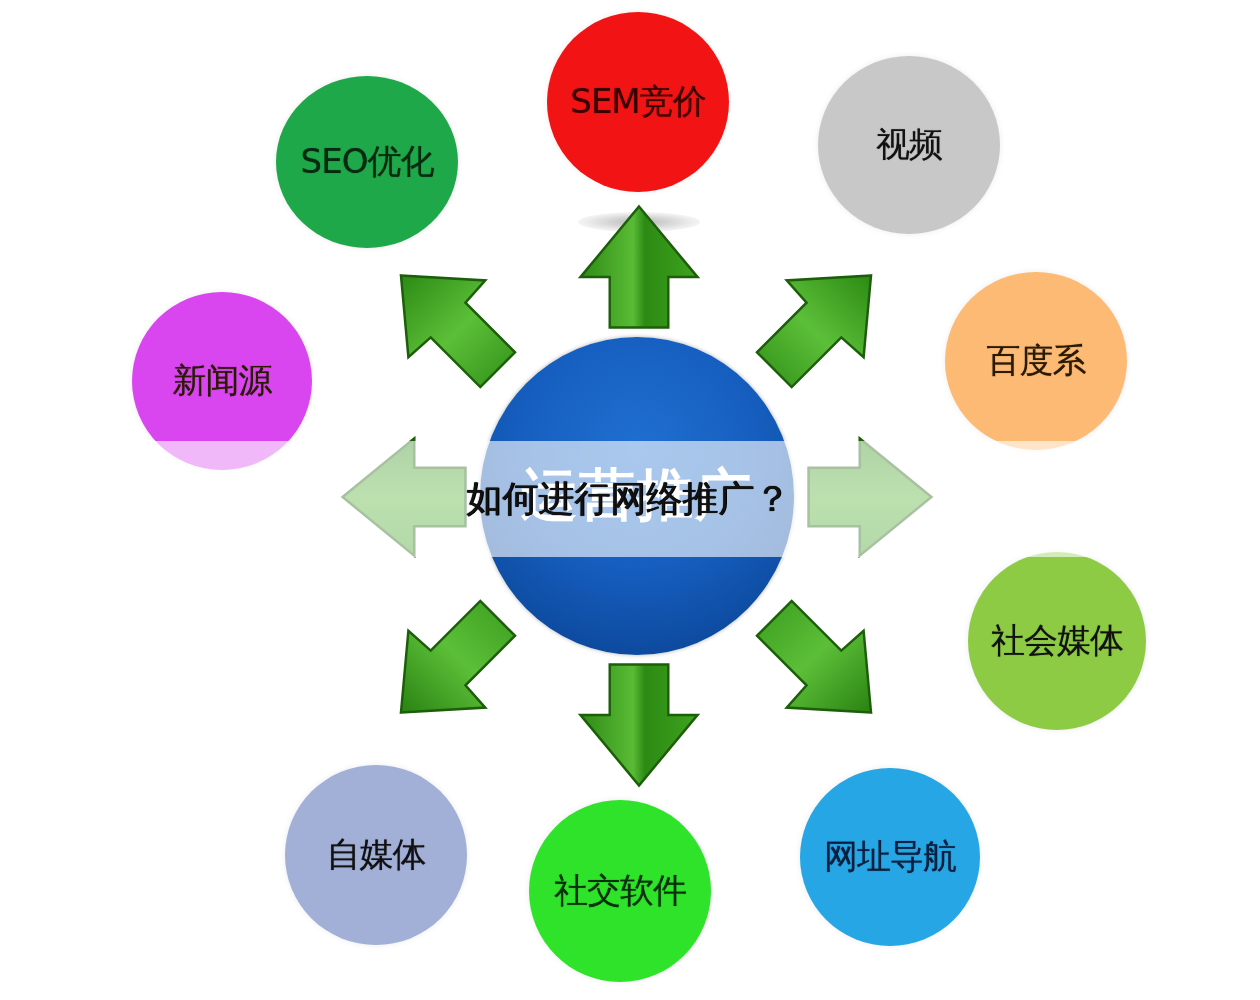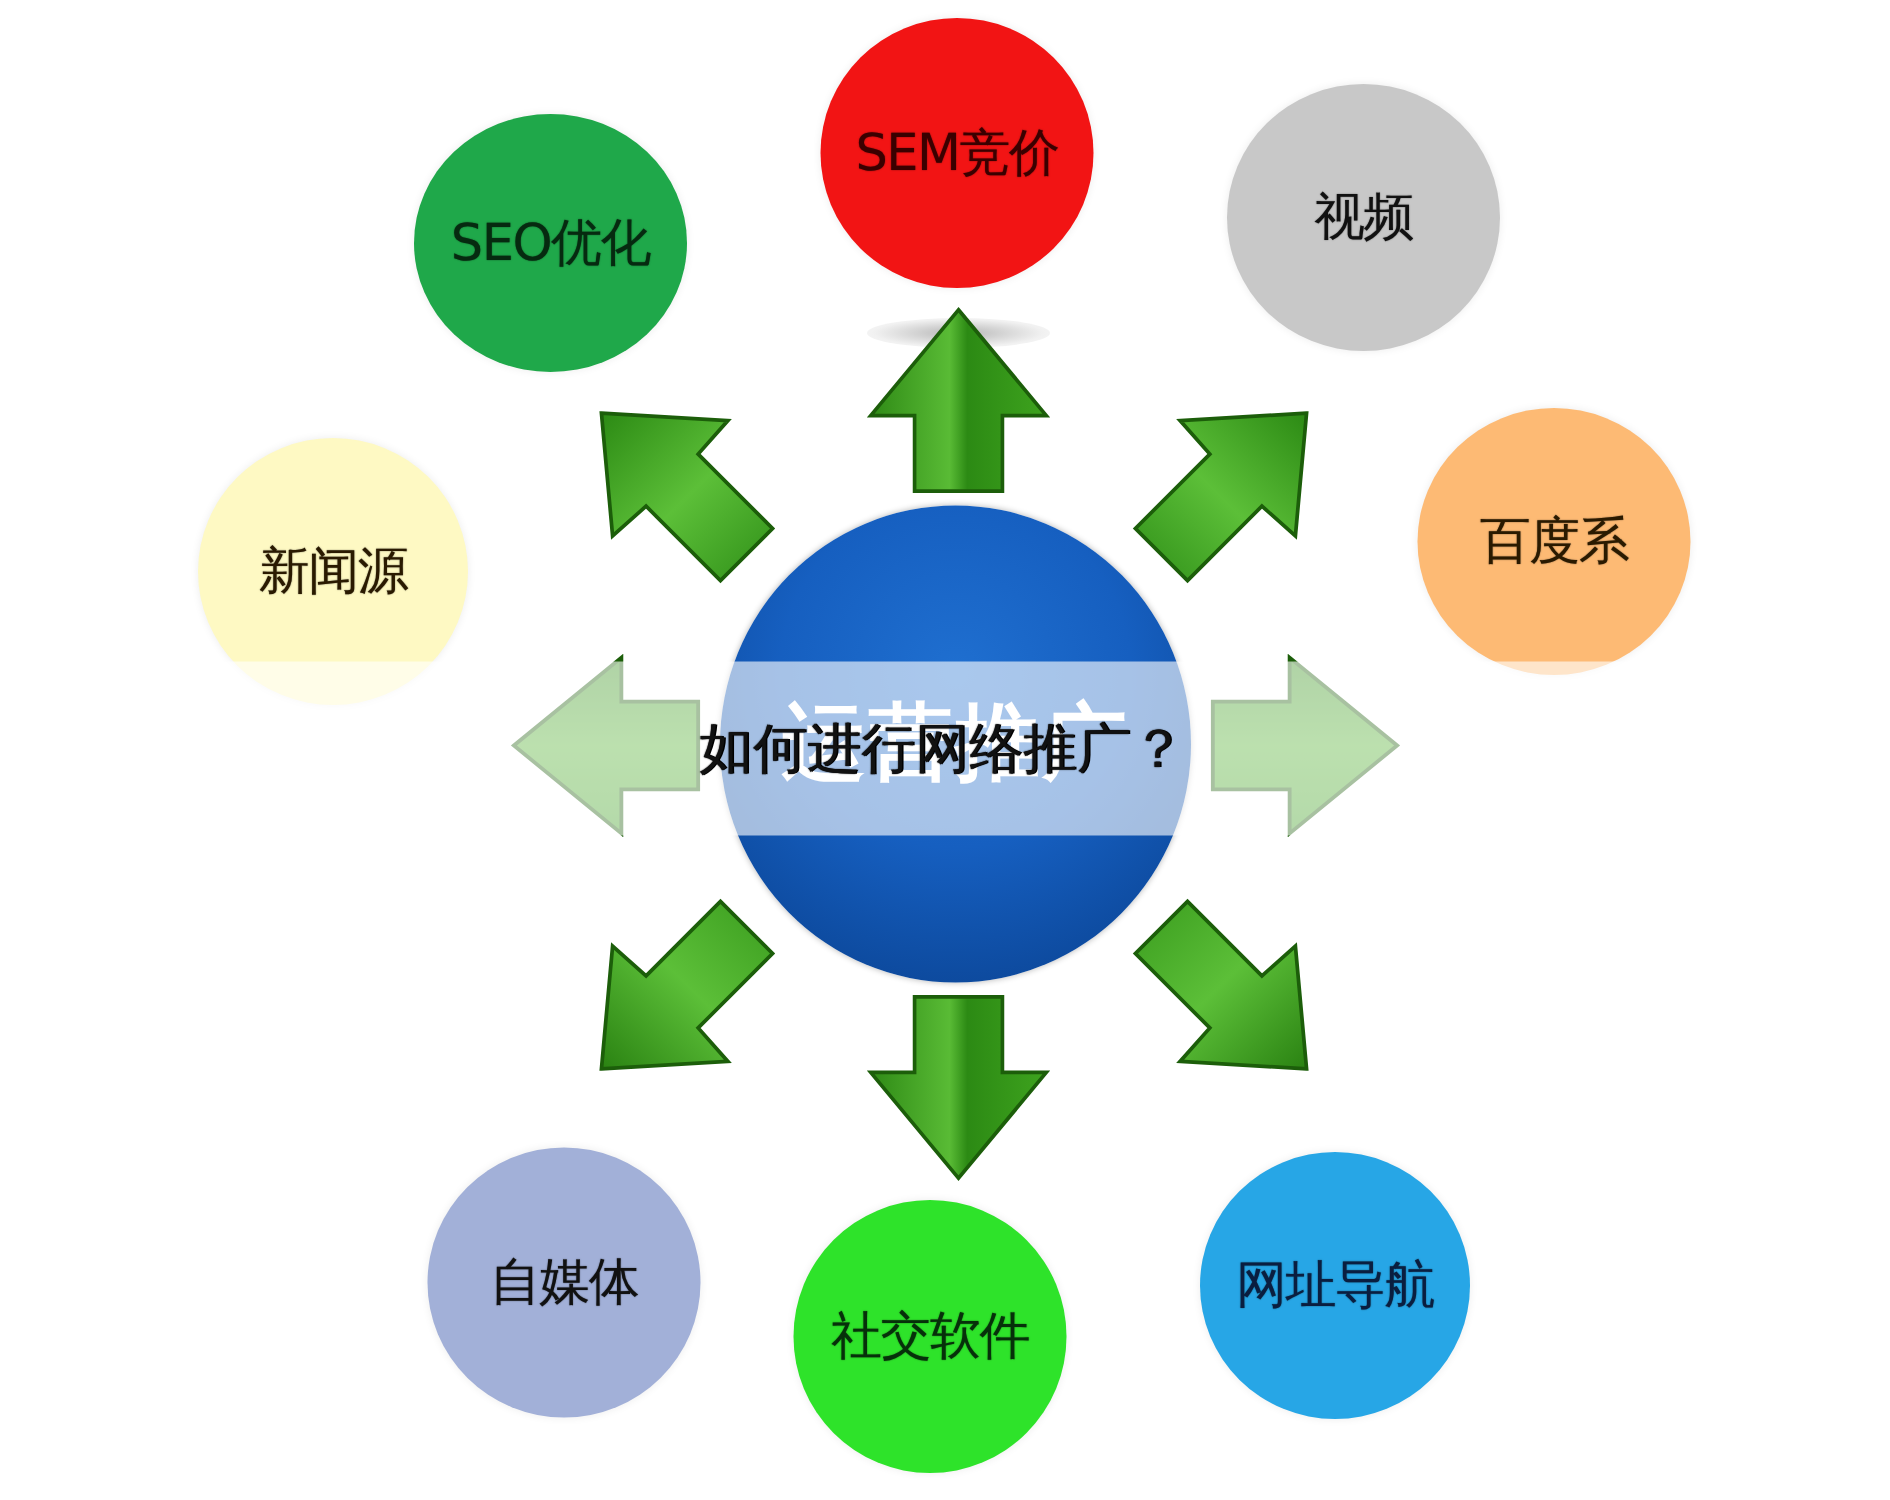--- a/index.html
+++ b/index.html
@@ -32,25 +32,28 @@
 
   <div class="node" style="left:547px; top:12px; width:182px; height:180px; background:#f21414;">
     <span style="color:#3a0000;">SEM竞价</span>
   </div>
   <div class="node" style="left:276px; top:76px; width:182px; height:172px; background:#1fa84a;">
     <span style="color:#062a10;">SEO优化</span>
   </div>
   <div class="node" style="left:818px; top:56px; width:182px; height:178px; background:#c8c8c8;">
     <span>视频</span>
   </div>
-  <div class="node" style="left:132px; top:292px; width:180px; height:178px; background:#fef9c3;">
+  <div class="node" style="left:132px; top:292px; width:180px; height:178px; background:#d946ef;">
     <span style="color:#2a1a00;">新闻源</span>
   </div>
   <div class="node" style="left:945px; top:272px; width:182px; height:178px; background:#fdba74;">
     <span style="color:#2a1a00;">百度系</span>
+  </div>
+  <div class="node" style="left:968px; top:552px; width:178px; height:178px; background:#8dcb45;">
+    <span>社会媒体</span>
   </div>
   <div class="node" style="left:285px; top:765px; width:182px; height:180px; background:#a2b0d8;">
     <span>自媒体</span>
   </div>
   <div class="node" style="left:529px; top:800px; width:182px; height:182px; background:#2ee32a;">
     <span style="color:#06300a;">社交软件</span>
   </div>
   <div class="node" style="left:800px; top:768px; width:180px; height:178px; background:#27a6e6;">
     <span style="color:#0a1e40;">网址导航</span>
   </div>

